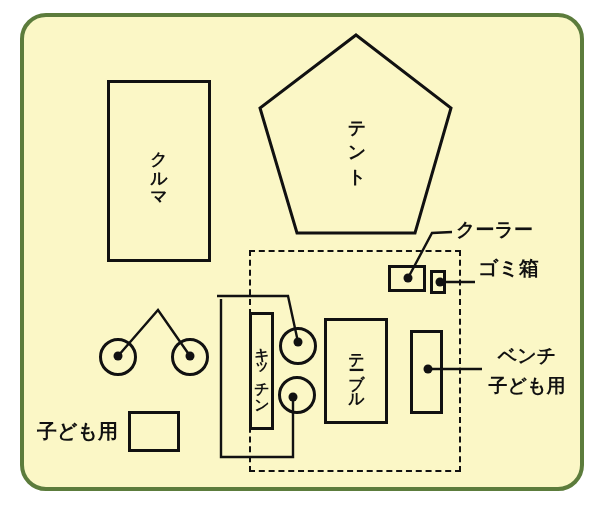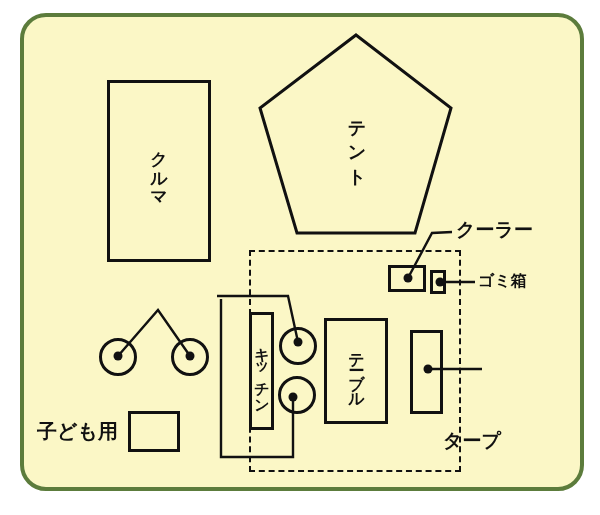--- a/index.html
+++ b/index.html
@@ -103,16 +103,19 @@
       <circle cx="428" cy="369" r="4.5"></circle>
     </g>
   </svg>
 
   <div class="tent-label">
     <span class="vtext" style="font-size:18px;letter-spacing:3px;">テント</span>
   </div>
 
   <div class="lbl" style="left:37px;top:419px;font-size:20px;">子ども用</div>
   <div class="lbl" style="left:456px;top:219px;">クーラー</div>
-  <div class="lbl" style="left:478px;top:271px;font-size:16px;">ゴミ箱</div>
-  <div class="lbl" style="left:443px;top:430px;">タープ</div>
+  <div class="lbl" style="left:478px;top:256px;font-size:20px;">ゴミ箱</div>
+  <div class="bench-label">
+    <span style="display:block;">ベンチ</span>
+    <span style="display:block;">子ども用</span>
+  </div>
 
 </div>
 
 </body></html>

